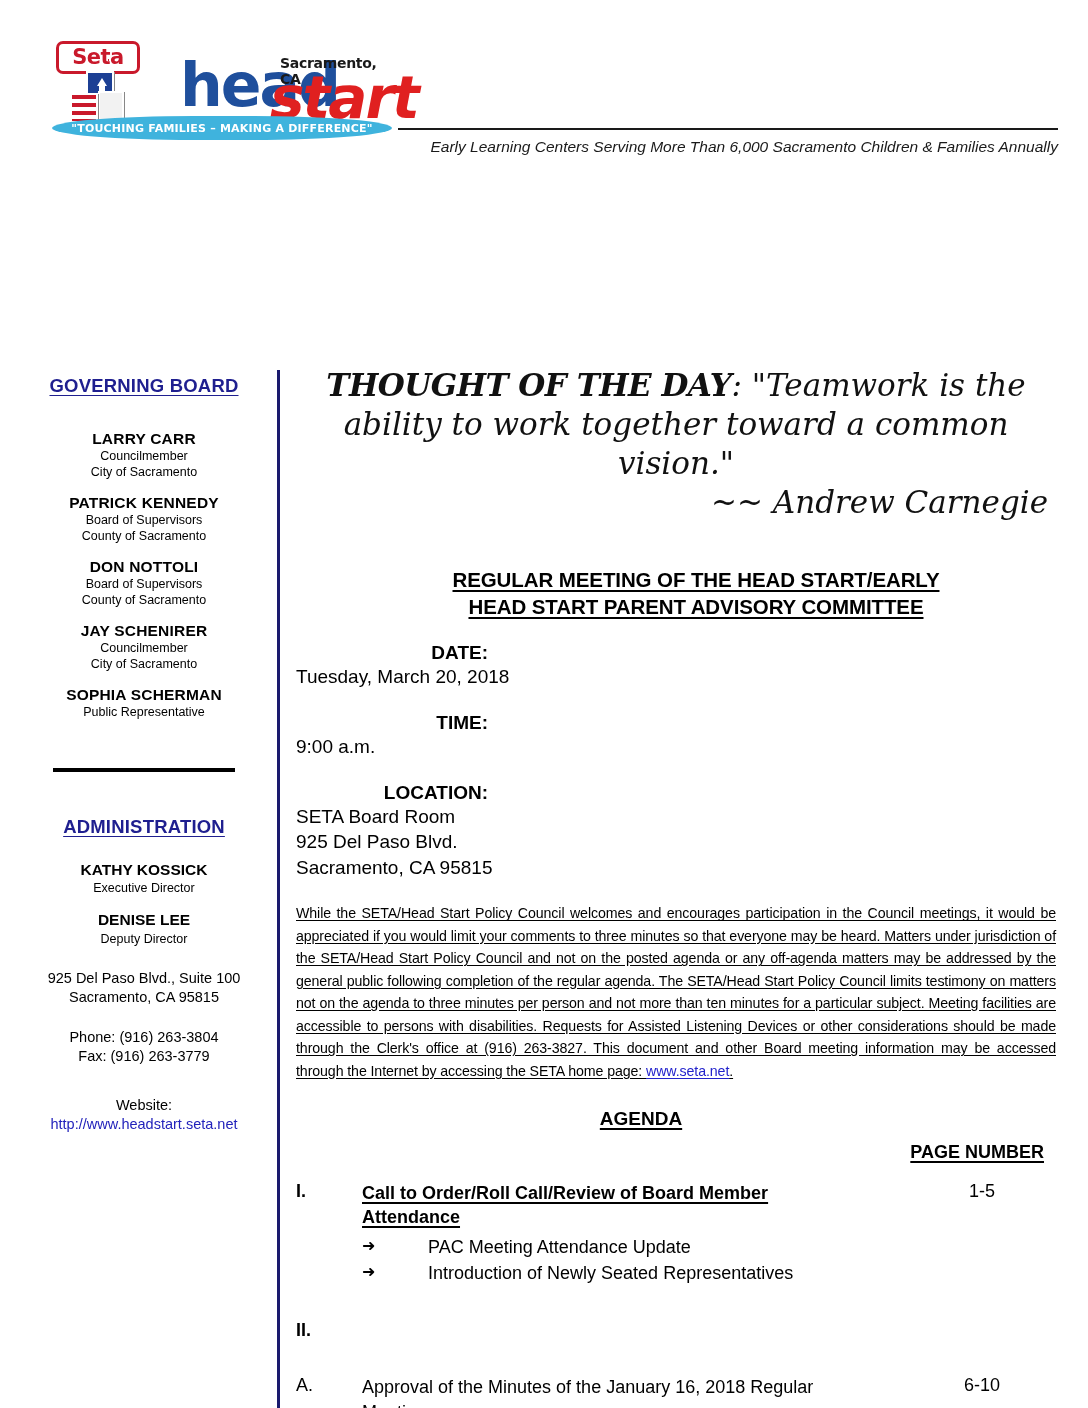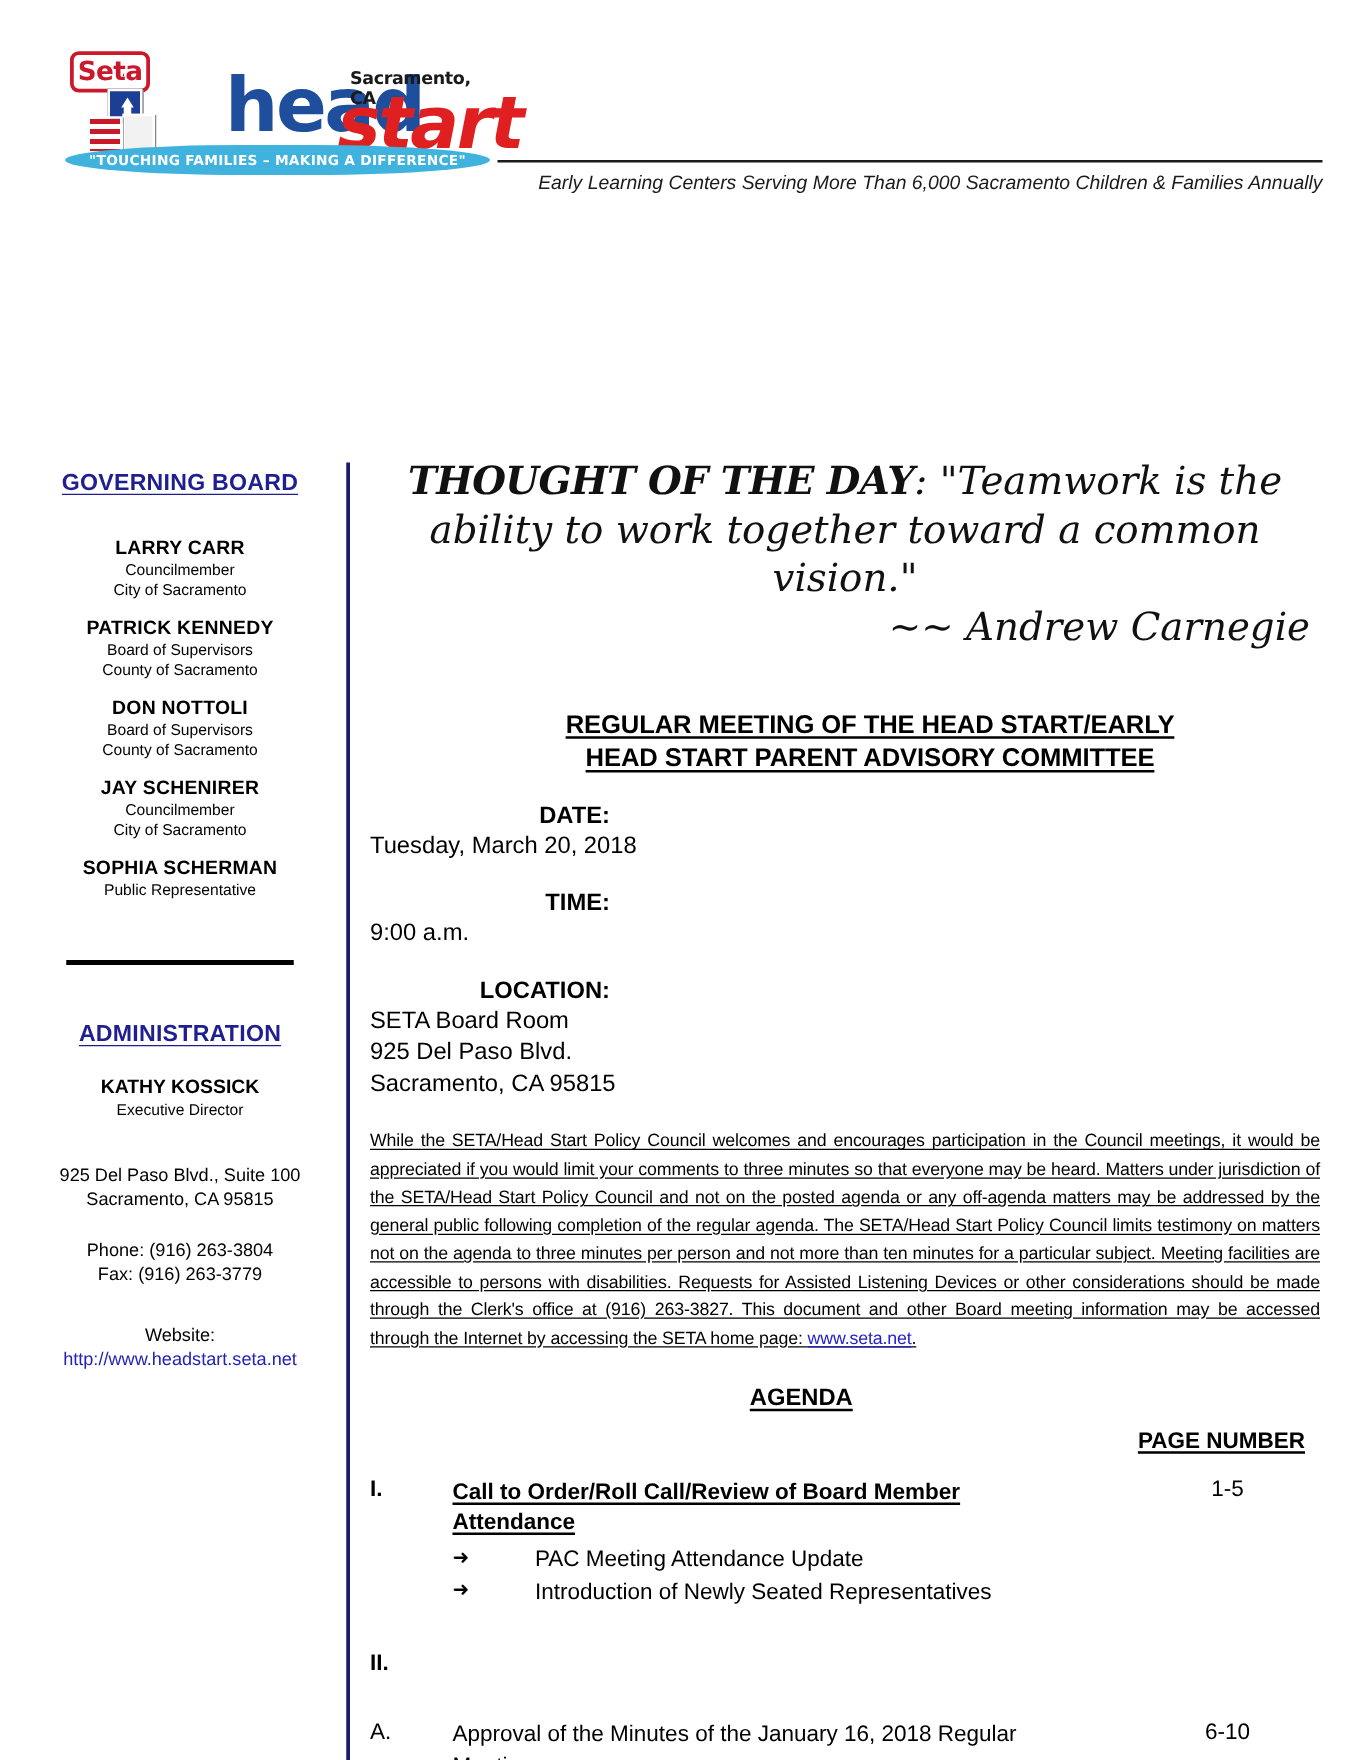--- a/index.html
+++ b/index.html
@@ -18,21 +18,21 @@
   .header { position: relative; height: 170px; }
 
   .logo-wrap {
     position: absolute;
     left: 48px; top: 33px;
     width: 345px; height: 105px;
   }
   .seta-badge {
     position: absolute;
     left: 8px; top: 8px;
-    width: 64px; height: 33px;
+    width: 84px; height: 33px;
     border: 3px solid #c9192b;
     border-radius: 7px;
     background: #ffffff;
     display: flex; align-items: center; justify-content: center;
   }
   .seta-badge span {
     font-family: "DejaVu Sans", sans-serif;
     font-weight: 700;
     font-size: 21px;
     color: #c9192b;
@@ -406,20 +406,24 @@
     <div class="side-heading">ADMINISTRATION</div>
 
     <div style="height:22px"></div>
 
     <div class="side-block">
       <div class="bold">KATHY KOSSICK</div>
       <div class="small">Executive Director</div>
     </div>
     <div class="gap-sm"></div>
 
+    <div class="side-block">
+      <div class="bold">DENISE LEE</div>
+      <div class="small">Deputy Director</div>
+    </div>
 
     <div class="gap-md"></div>
 
     <div class="side-block">
       <div>925 Del Paso Blvd., Suite 100</div>
       <div>Sacramento, CA 95815</div>
     </div>
 
     <div class="gap-md"></div>
 

